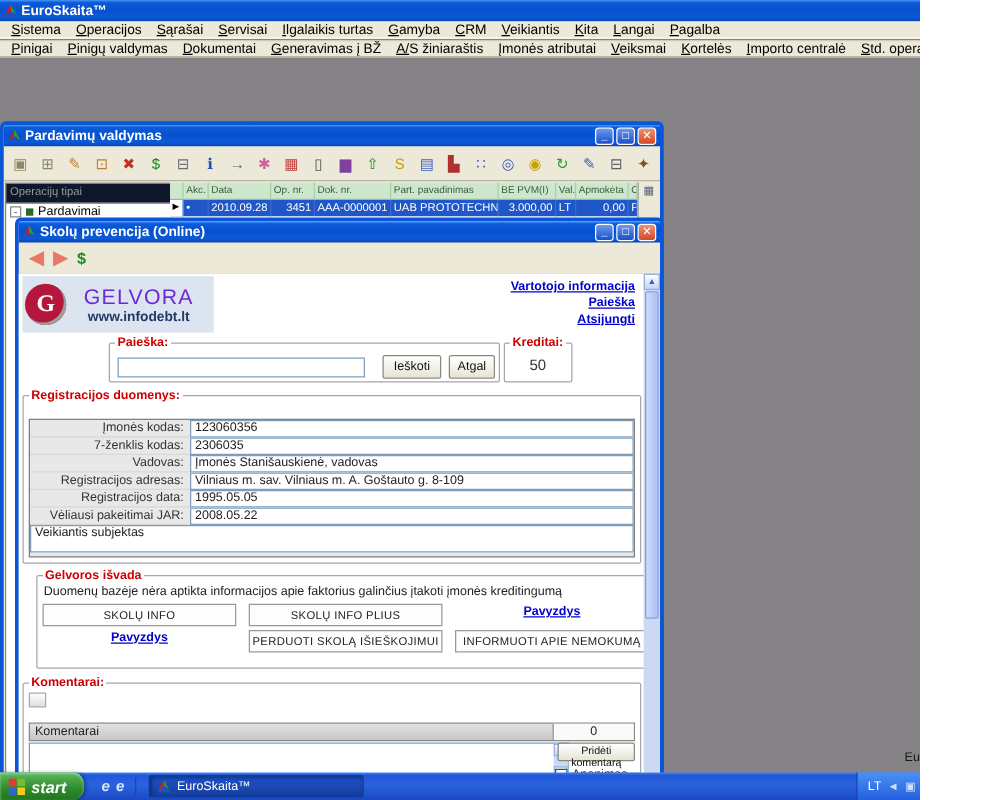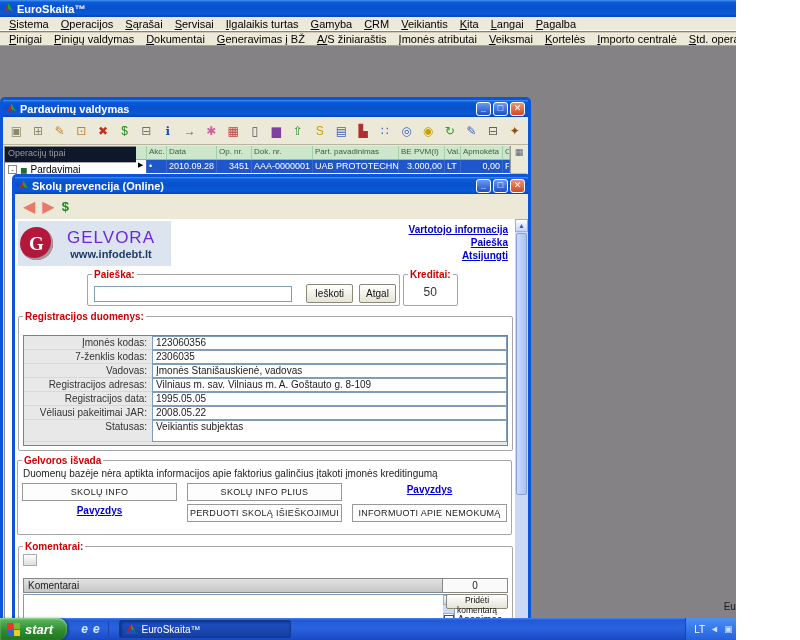--- a/index.html
+++ b/index.html
@@ -104,21 +104,21 @@
   .credits-value{font-size:12px;color:#333;margin-top:3px}
 
   .fs-reg{left:3px;top:92px;width:495px;height:140px}
   .reg-table{position:absolute;left:4px;top:13px;right:4px;bottom:4px;border:1px solid #808080;background:#e8e8e8;box-sizing:border-box}
   .reg-row{display:flex;height:14px}
   .reg-row:last-child{height:22px}
   .reg-label{width:128px;flex:0 0 auto;text-align:right;padding:1px 5px 0 0;color:#333;font-size:10px;
     border-bottom:1px solid #d8d8d8;box-sizing:border-box;white-space:nowrap}
   .reg-value{flex:1;background:#fff;border:1px solid #7f9db9;padding:0 3px;font-size:10px;overflow:hidden;white-space:nowrap;box-sizing:border-box}
 
-  .fs-conc{left:2px;top:236px;width:495px;height:80px}
+  .fs-conc{left:14px;top:236px;width:495px;height:80px}
   .conc-text{font-size:10px;margin:0 0 4px 1px}
   .conc-grid{display:grid;grid-template-columns:1fr 1fr 1fr;gap:3px 10px}
   .conc-btn{border:1px solid #999;background:#fdfdfd;text-align:center;font-size:9px;padding:3px 0;color:#222;letter-spacing:.3px}
   .conc-link{text-align:center;color:#0000cc;text-decoration:underline;font-weight:bold;font-size:10px;padding:1px 0}
 
   .fs-comm{left:3px;top:322px;width:495px;height:78px}
   .comm-icon-btn{width:14px;height:12px;border:1px solid #aaa;background:linear-gradient(#fff,#ddd);box-sizing:border-box}
   .comm-header{display:flex;height:15px;border:1px solid #888;background:linear-gradient(#e2e2e2,#c6c6c6);font-size:10px;margin-top:12px;box-sizing:border-box}
   .comm-header-label{flex:1;padding:1px 4px}
   .comm-count{width:64px;background:#fafafa;border-left:1px solid #888;text-align:center;padding-top:1px}
@@ -413,21 +413,20 @@
     <span class="reg-label">Registracijos data:</span>
     <span class="reg-value">1995.05.05</span>
   </div>
 
   <div class="reg-row">
     <span class="reg-label">Vėliausi pakeitimai JAR:</span>
     <span class="reg-value">2008.05.22</span>
   </div>
 
   <div class="reg-row">
-    <span class="reg-label">Statusas:</span>
     <span class="reg-value">Veikiantis subjektas</span>
   </div>
 </div>
         </fieldset>
 
         <fieldset class="fs fs-conc">
           <legend>Gelvoros išvada</legend>
           <div class="conc-text">Duomenų bazėje nėra aptikta informacijos apie faktorius galinčius įtakoti įmonės kreditingumą</div>
           <div class="conc-grid">
             <div class="conc-btn">SKOLŲ INFO</div>

